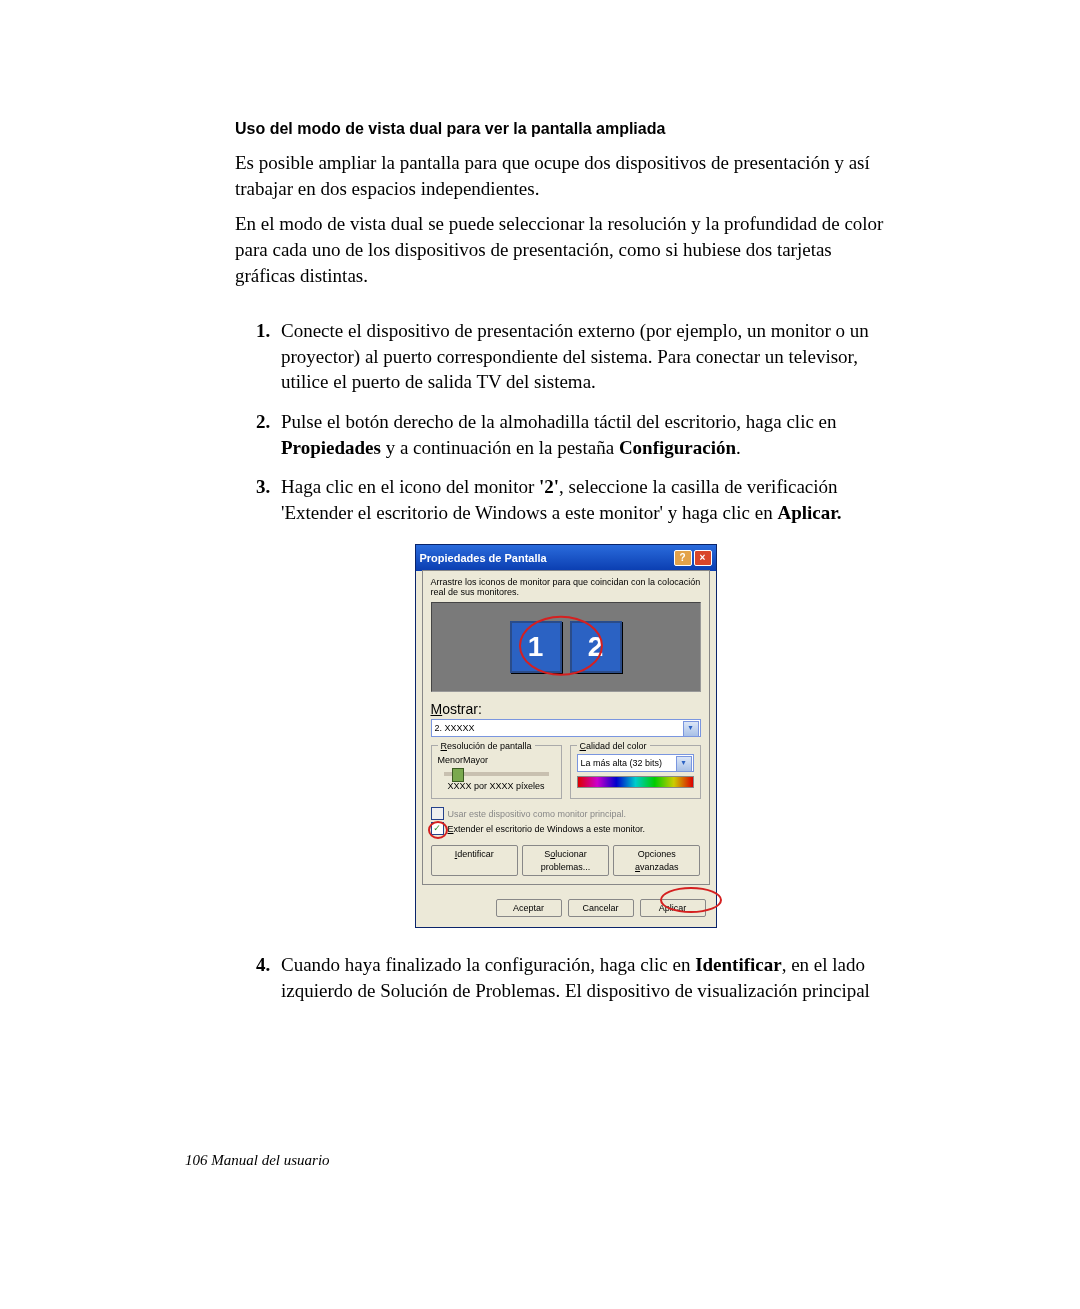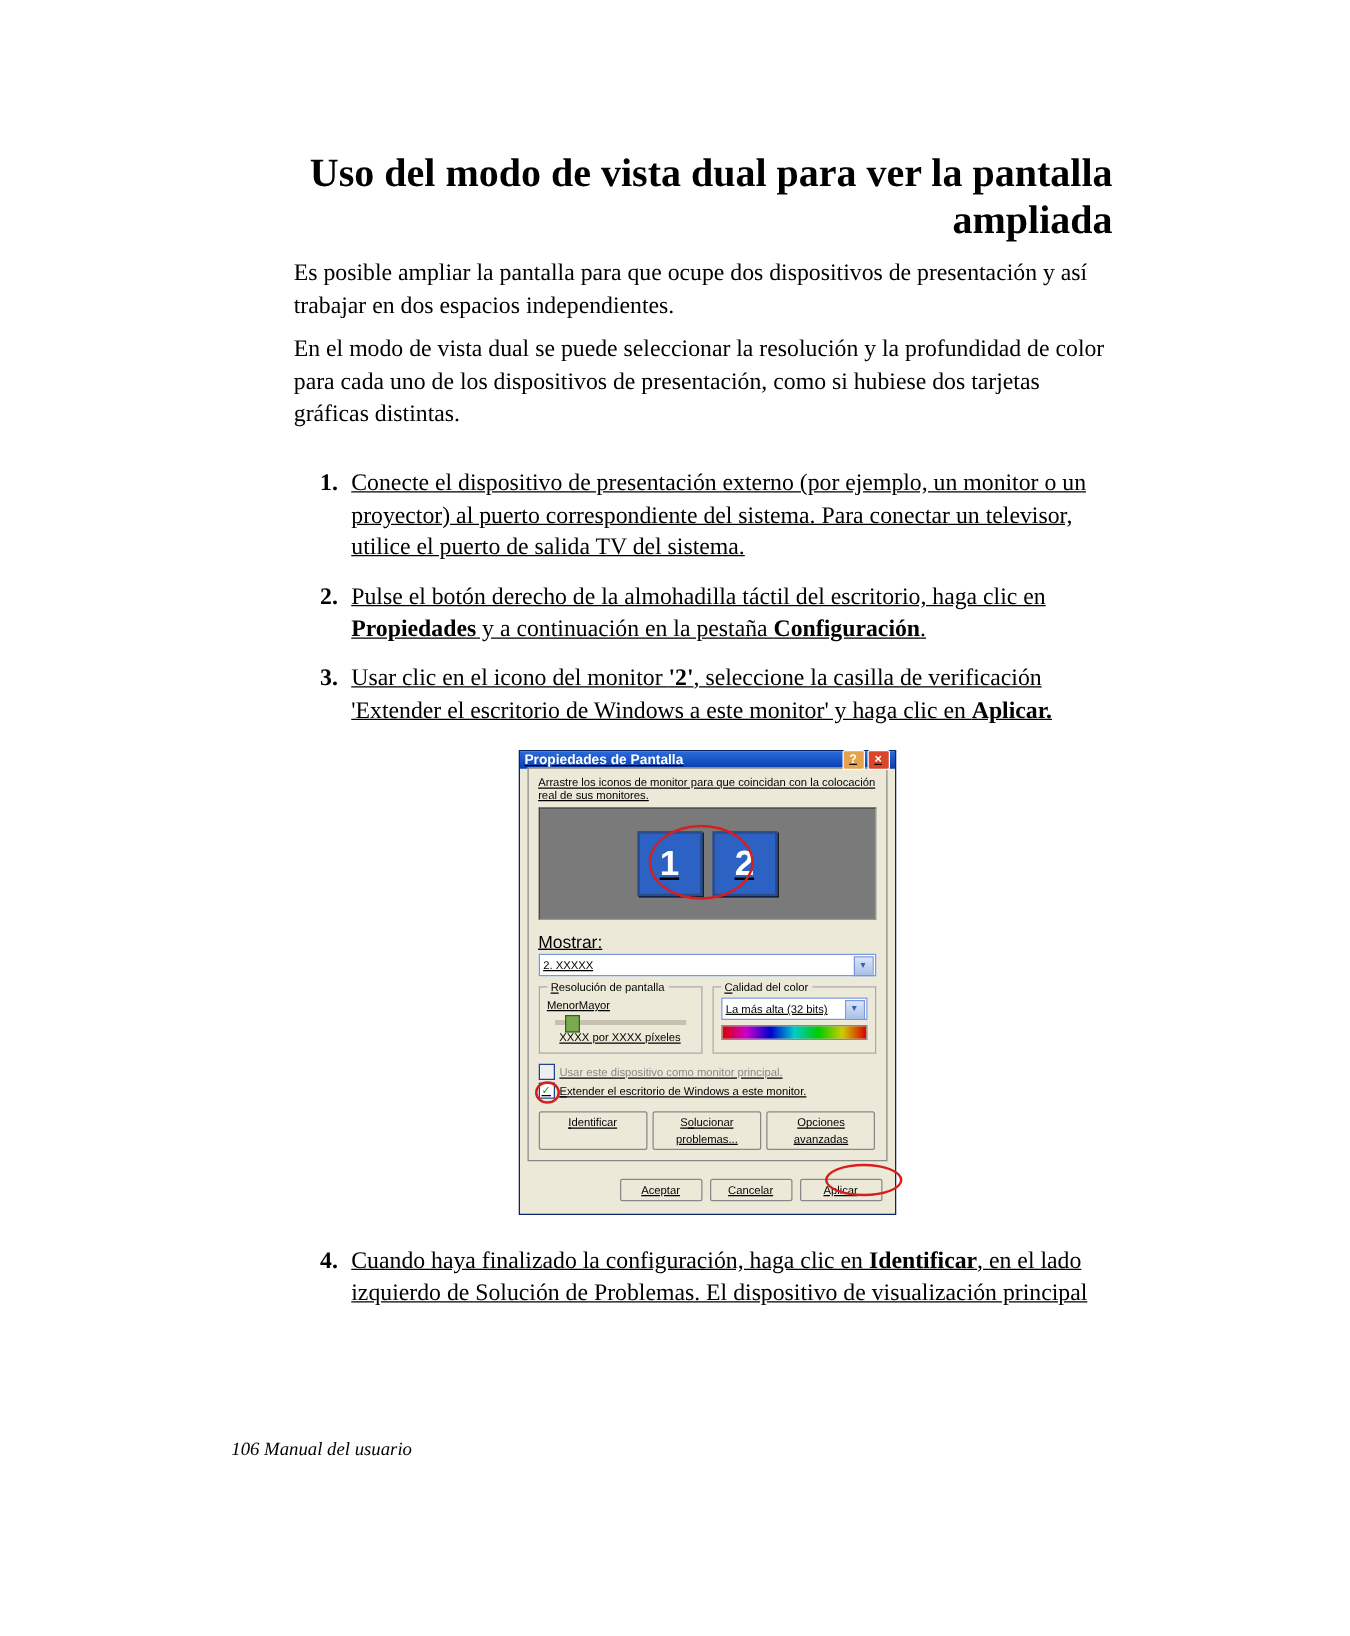--- a/index.html
+++ b/index.html
@@ -8,37 +8,35 @@
     font-family: "Times New Roman", Times, serif;
     color: #000;
     width: 1080px;
     height: 1309px;
     position: relative;
   }
   .page {
     padding: 120px 190px 0 235px;
   }
   h2.section {
-    font-family: Liberation Serif, serif;
+    font-family: Liberation Sans, sans-serif;
     font-weight: bold;
-    font-size: 32px;
+    font-size: 16px;
     margin: 0 0 12px 0;
-    text-align: right;
   }
   p.body {
     font-size: 19px;
     line-height: 1.35;
     margin: 0 0 10px 0;
   }
   ol.steps {
     margin: 30px 0 0 0;
     padding-left: 40px;
     font-size: 19px;
     line-height: 1.35;
-    text-decoration: underline;
   }
   ol.steps > li {
     margin-bottom: 14px;
     padding-left: 6px;
   }
   ol.steps > li::marker {
     font-weight: bold;
   }
   .b { font-weight: bold; }
 
@@ -53,21 +51,21 @@
     font-family: Tahoma, Arial, sans-serif;
     font-size: 10px;
     border: 1px solid #0a246a;
     background: #ece9d8;
   }
   .titlebar {
     background: linear-gradient(#2a6bdc, #0a3db0);
     color: #fff;
     font-weight: bold;
     font-size: 11px;
-    height: 14px;
+    height: 26px;
     line-height: 20px;
     padding: 0 4px;
     display: flex;
     justify-content: space-between;
     align-items: center;
   }
   .tbtns { display: flex; gap: 2px; }
   .tbtn {
     width: 16px; height: 14px;
     border: 1px solid #fff; border-radius: 2px;
@@ -218,21 +216,21 @@
   <h2 class="section">Uso del modo de vista dual para ver la pantalla ampliada</h2>
   <p class="body">Es posible ampliar la pantalla para que ocupe dos dispositivos de presentación y así trabajar en dos espacios independientes.</p>
   <p class="body">En el modo de vista dual se puede seleccionar la resolución y la profundidad de color para cada uno de los dispositivos de presentación, como si hubiese dos tarjetas gráficas distintas.</p>
 
   <ol class="steps">
     <li>Conecte el dispositivo de presentación externo (por ejemplo, un monitor o un proyector) al puerto correspondiente del sistema. Para conectar un televisor, utilice el puerto de salida TV del sistema.</li>
     <li>
       <span>Pulse el botón derecho de la almohadilla táctil del escritorio, haga clic en </span><span class="b">Propiedades</span><span> y a continuación en la pestaña </span><span class="b">Configuración</span><span>.</span>
     </li>
     <li>
-      <span>Usar clic en el icono del monitor </span><span class="b">'2'</span><span>, seleccione la casilla de verificación 'Extender el escritorio de Windows a este monitor' y haga clic en </span><span class="b">Aplicar.</span>
+      <span>Haga clic en el icono del monitor </span><span class="b">'2'</span><span>, seleccione la casilla de verificación 'Extender el escritorio de Windows a este monitor' y haga clic en </span><span class="b">Aplicar.</span>
 
       <div class="dialog-wrap">
         <div class="dialog">
           <div class="titlebar">
             <span>Propiedades de Pantalla</span>
             <div class="tbtns">
               <div class="tbtn help">?</div>
               <div class="tbtn close">×</div>
             </div>
           </div>

